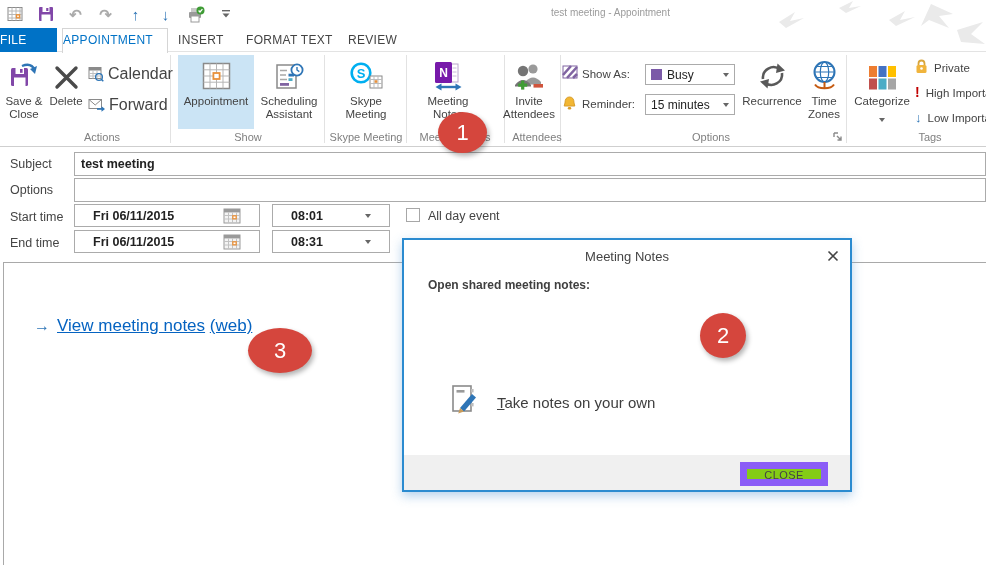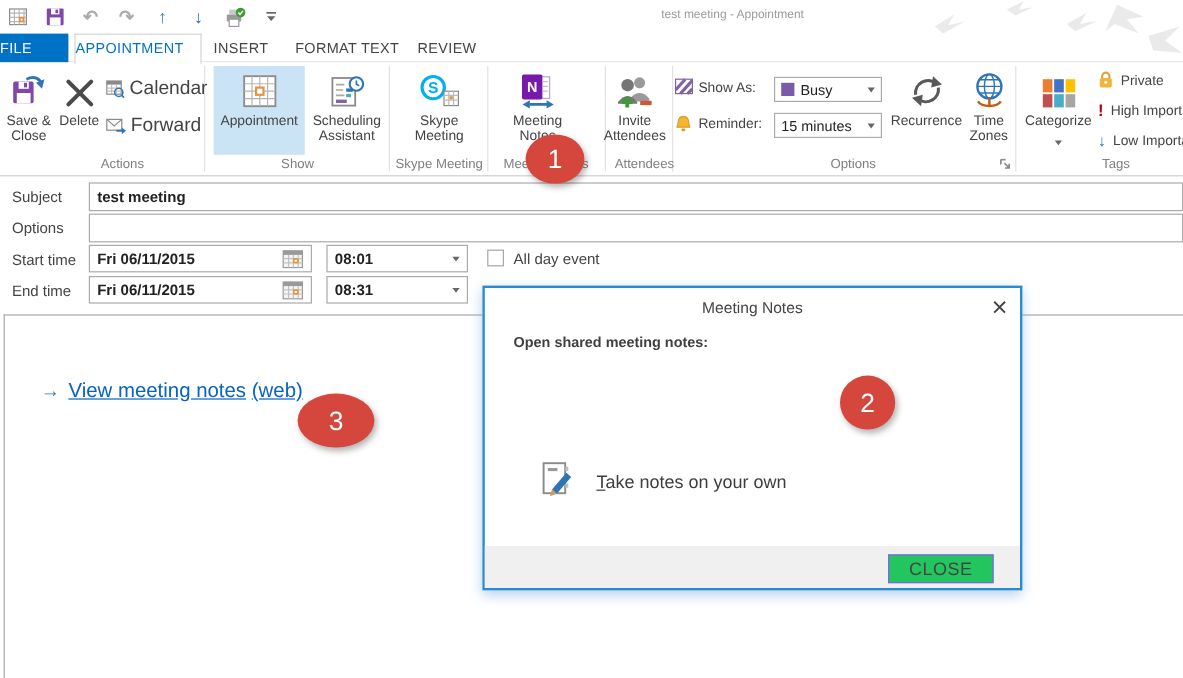--- a/index.html
+++ b/index.html
@@ -38,21 +38,21 @@
   .swatch{width:11px;height:11px;background:#7B5AA8;display:inline-block}
   .optrow-label{position:absolute;font-size:11.5px;color:#444;white-space:nowrap;cursor:default}
   .tagrow{position:absolute;left:915px;display:flex;align-items:flex-end;gap:6px;font-size:11.5px;color:#444;white-space:nowrap;cursor:default}
   .hi-mark{color:#C00000;font-weight:bold;font-size:14px;line-height:1}
   .lo-mark{color:#2E75B6;font-weight:bold;font-size:13px;line-height:1}
 
   
   .flabel{position:absolute;left:10px;font-size:12.5px;color:#444;cursor:default}
   .ffield{position:absolute;border:1px solid #ABABAB;background:#fff;font-family:"Liberation Sans",sans-serif;font-size:12.5px;font-weight:bold;color:#222;padding:0 6px}
   input.ffield{outline:none}
-  .dtfield{position:absolute;border:1px solid #ABABAB;background:#fff;display:flex;align-items:center;font-size:12.5px;font-weight:bold;color:#222;padding:0 6px;cursor:default}
+  .dtfield{position:absolute;border:1px solid #ABABAB;background:#fff;display:flex;align-items:center;font-size:12.5px;font-weight:bold;color:#222;padding:0 18px;cursor:default}
   .dtfield .picker{margin-left:auto;display:flex;align-items:center}
   .checkbox{position:absolute;width:14px;height:14px;border:1px solid #A7A7A7;background:#fff;cursor:default}
   .cblabel{position:absolute;font-size:12.5px;color:#444;cursor:default}
 
   
   .notebody{position:absolute;left:3px;top:262px;width:983px;height:303px;border-top:1px solid #A9A9A9;border-left:1px solid #A9A9A9;background:#fff}
   .mnlink{position:absolute;left:30px;top:53px;font-size:17px;color:#0563C1;white-space:nowrap}
   .mnlink .larrow{font-size:16px;margin-right:7px;text-decoration:none;color:#2E75B6}
   .mnlink .lk{text-decoration:underline;cursor:pointer}
 
@@ -65,21 +65,21 @@
   .ditem .nbicon{position:absolute;left:22px;top:11px}
   .ditem .dtext{position:absolute;left:70px;top:7px}
   .dnote-title{font-size:15px;color:#3E3E3E;line-height:19px}
   .dnote-sub{font-size:12.5px;color:#595959;line-height:16px}
   .ditem .ix{position:absolute;right:14px;top:18px;width:16px;height:16px;cursor:pointer}
   .dtake{position:absolute;left:23px;top:142px;width:400px;height:48px;cursor:pointer}
   .dtake .tkicon{position:absolute;left:22px;top:2px}
   .dtake .tklabel{position:absolute;left:70px;top:12px;font-size:15px;color:#3E3E3E}
   .ul{text-decoration:underline}
   .dfooter{position:absolute;left:0;top:215px;width:446px;height:35px;background:#F0F0F0}
-  .dclosebtn{position:absolute;right:22px;top:7px;width:88px;height:24px;background:#22c55e;border:1px solid #8b5cf6;font-family:"Liberation Sans",sans-serif;font-size:15px;color:#444;letter-spacing:.4px;cursor:pointer}
+  .dclosebtn{position:absolute;right:22px;top:7px;width:88px;height:24px;background:#84cc16;border:7px solid #8b5cf6;font-family:"Liberation Sans",sans-serif;font-size:11px;color:#444;letter-spacing:.4px;cursor:pointer}
 
   
   .badge{position:absolute;background:#D5463D;border-radius:50%;color:#fff;display:flex;align-items:center;justify-content:center;font-size:22px;z-index:9;box-shadow:2px 3px 5px rgba(0,0,0,.3);cursor:default}
 </style>
 </head>
 <body>
 
 <div class="screen">
 
   <div class="titlebar">

